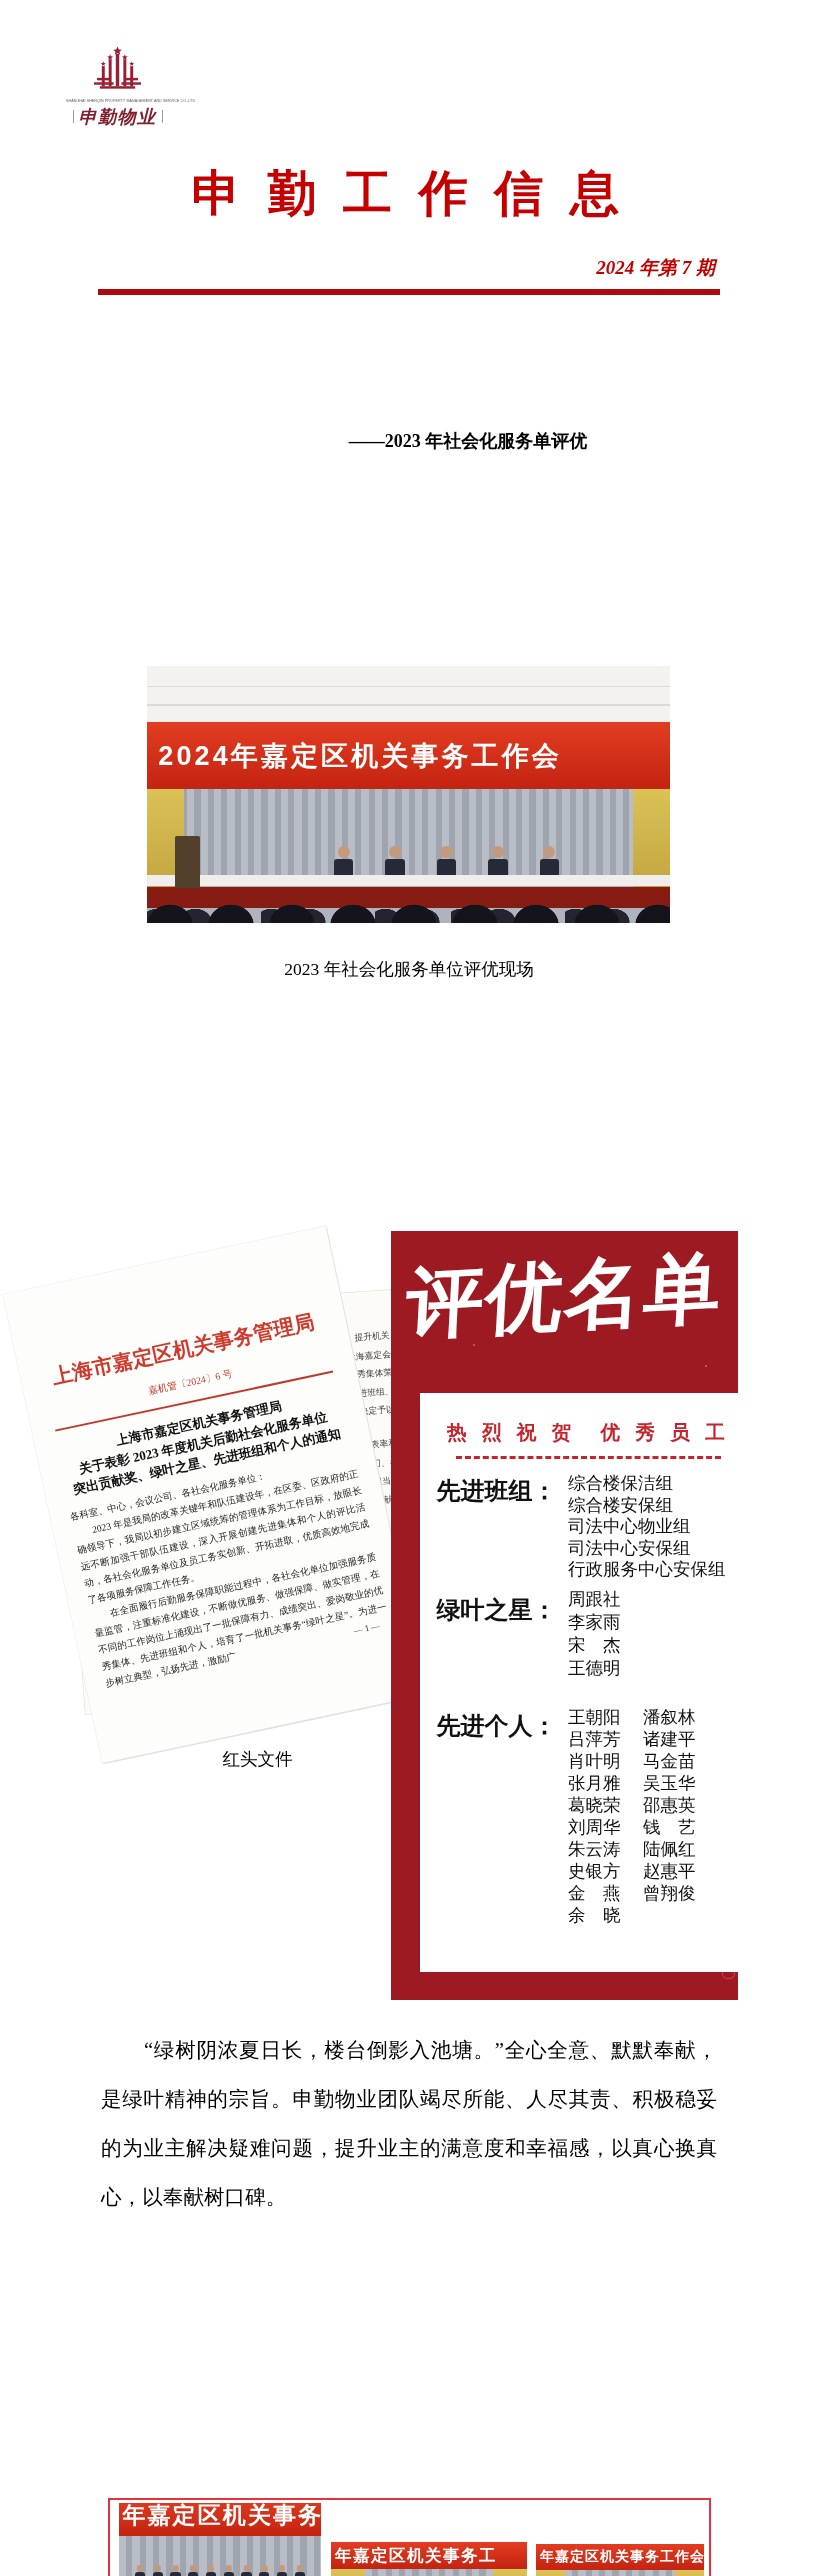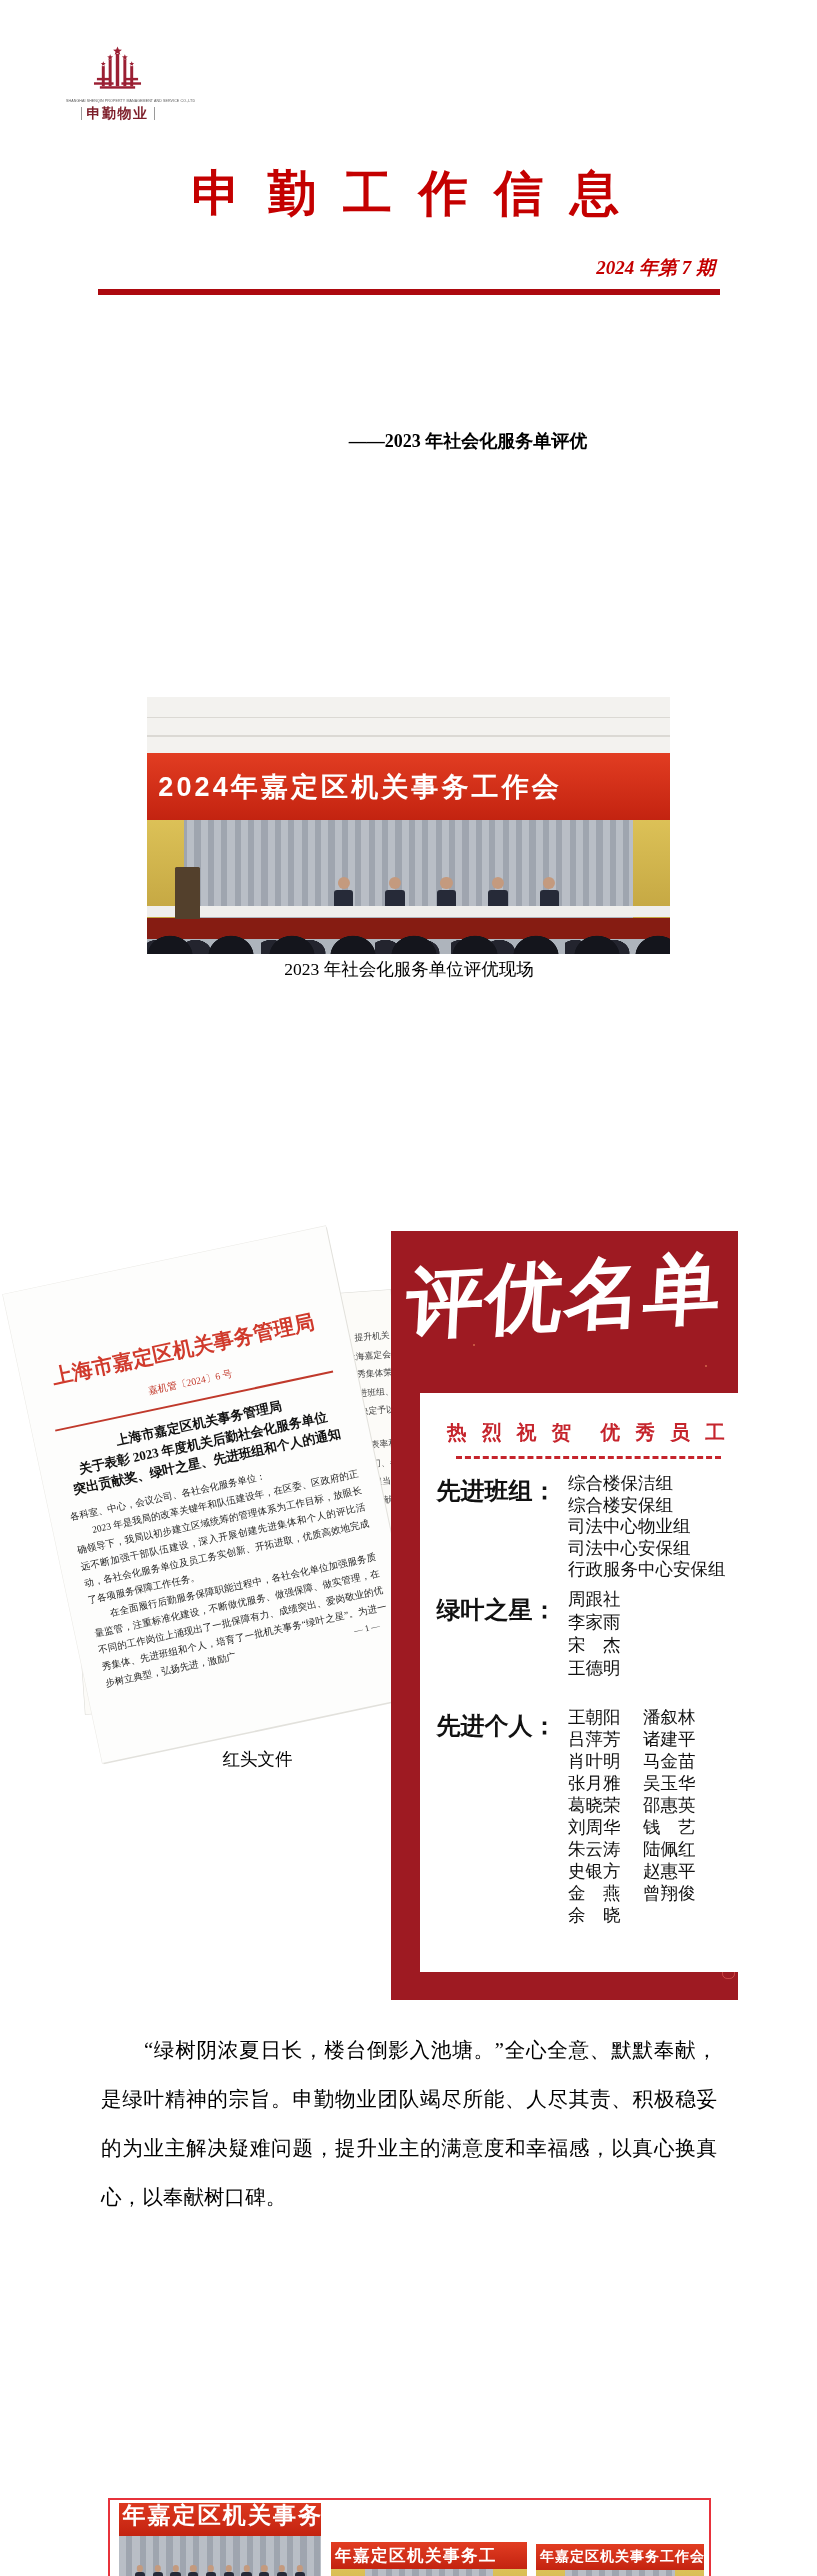--- a/index.html
+++ b/index.html
@@ -5,21 +5,21 @@
   html,body{margin:0;padding:0;background:#fff;}
   #page{position:relative;width:818px;height:3470px;margin:0 auto;background:#fff;
         font-family:"Liberation Serif","DejaVu Serif",serif;overflow:hidden;}
 
   
   .logo{position:absolute;left:66px;top:46px;width:103px;text-align:center;}
   .logo svg{display:block;margin:0 auto;}
   .logo-en{font-family:"Liberation Sans","DejaVu Sans",sans-serif;font-size:3.6px;letter-spacing:0.1px;color:#555;white-space:nowrap;margin-top:1px;}
   .logo-cn{display:flex;align-items:center;justify-content:center;gap:5.2px;margin-top:1.5px;}
   .logo-cn .vbar{width:0.5px;height:13.4px;background:#9a9a9a;}
-  .logo-cn .cn{font-size:14px;font-weight:bold;color:#7e1f2b;letter-spacing:1.5px;}
+  .logo-cn .cn{font-size:18px;font-weight:bold;font-style:italic;color:#7e1f2b;letter-spacing:1.5px;}
 
   .mast-title{position:absolute;left:0;right:0;top:161px;text-align:center;color:#c40000;
               font-weight:bold;font-size:49px;letter-spacing:7.2px;white-space:nowrap;}
   .issue{position:absolute;right:103px;top:255px;color:#c40000;font-weight:bold;font-style:italic;font-size:19px;}
   .red-rule{position:absolute;left:98px;top:289px;width:622px;height:5.7px;background:#ad090f;}
 
   
   .art-title{position:absolute;left:0;right:0;top:353px;text-align:center;color:#000;
              font-weight:bold;font-size:32px;letter-spacing:1.5px;}
   .art-sub{position:absolute;left:118px;right:0;top:429px;text-align:center;color:#000;
@@ -126,21 +126,21 @@
     </div>
   </div>
 
   <div class="mast-title">申 勤 工 作 信 息</div>
   <div class="issue">2024 年第 7 期</div>
   <div class="red-rule"></div>
 
   <div class="art-sub">——2023 年社会化服务单评优</div>
 
 
-  <div class="scene" style="left:147px;top:666px;width:523px;height:257px;margin-top:31px;">
+  <div class="scene" style="left:147px;top:666px;width:523px;height:257px;">
     <div class="ceiling" style="top:0;height:56px;">
       <div class="beam" style="top:19.6px;"></div>
       <div class="beam" style="top:38px;"></div>
     </div>
     <div class="banner" style="top:56px;height:67px;font-size:27px;letter-spacing:3.1px;padding-left:11.3px;">2024年嘉定区机关事务工作会</div>
     <div class="curtain" style="left:0;right:0;top:123px;height:91px;"></div>
     <div class="ywall" style="left:0;top:123px;width:37px;height:103px;"></div>
     <div class="ywall" style="right:0;top:123px;width:37px;height:103px;"></div>
     <div class="figs" style="left:155px;top:181px;width:289px;height:29px;--fw:19.6px;--fh:17.5px;">
       <div class="fig"></div>

